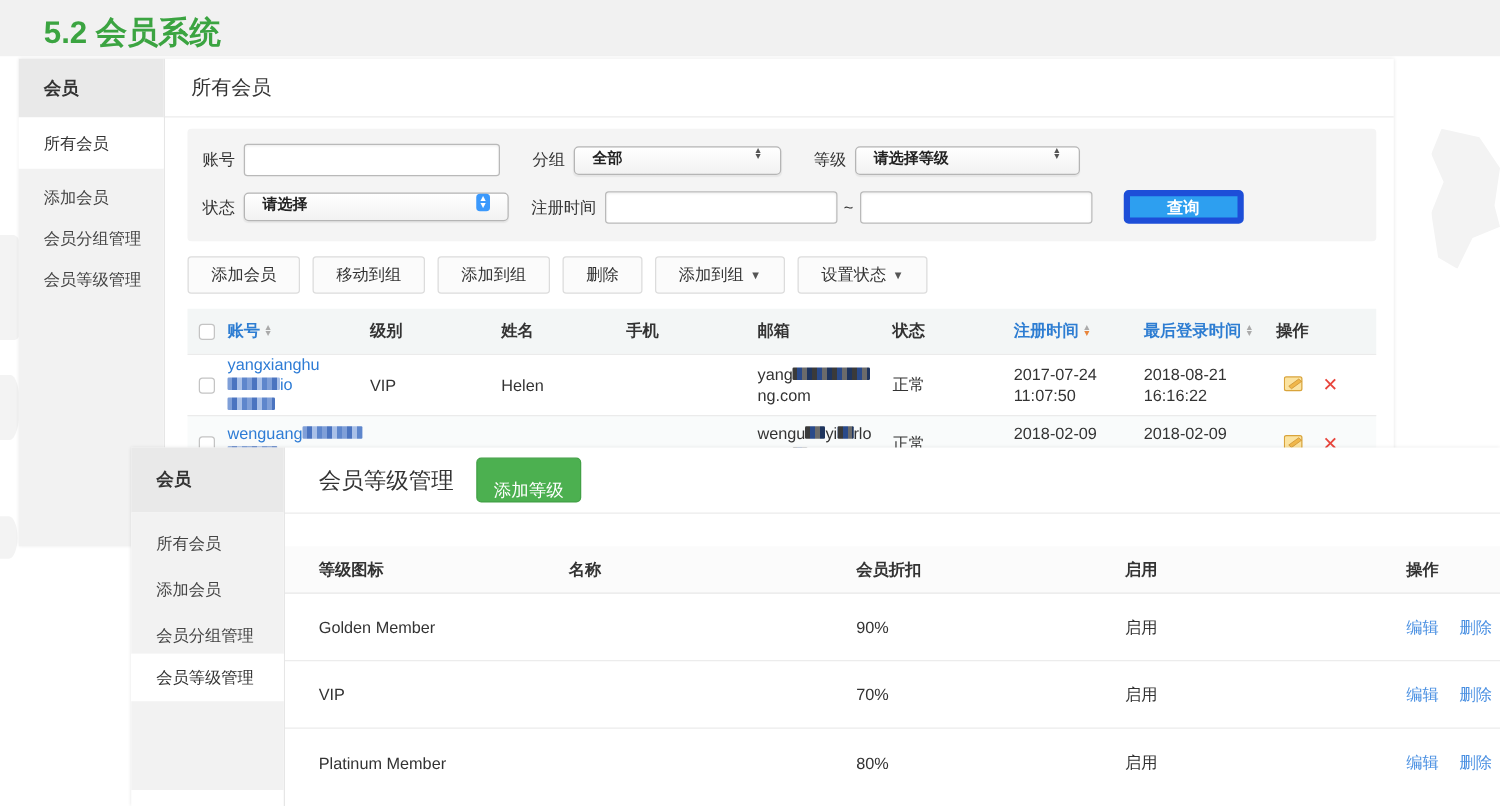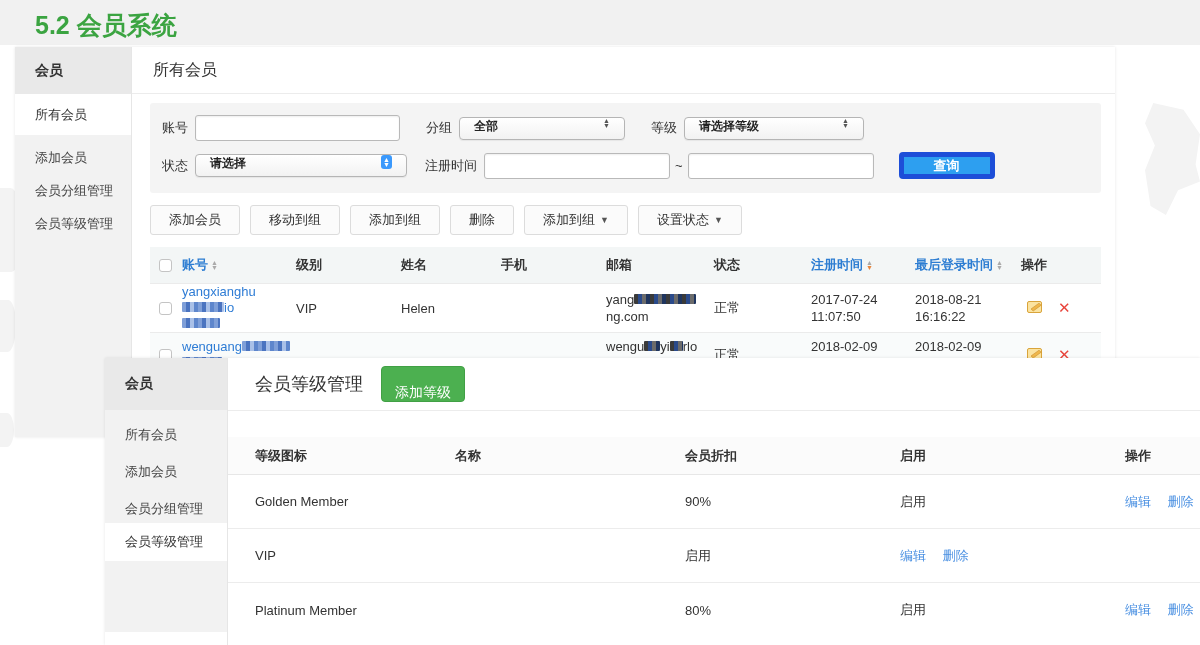--- a/index.html
+++ b/index.html
@@ -313,20 +313,21 @@
         <div>启用</div>
         <div>
           <span class="lnk">编辑</span>
           <span class="lnk">删除</span>
         </div>
       </div>
 
       <div class="t2-grid t2-row">
         <div>VIP</div>
         <div></div>
+        <div>70%</div>
         <div>启用</div>
         <div>
           <span class="lnk">编辑</span>
           <span class="lnk">删除</span>
         </div>
       </div>
 
       <div class="t2-grid t2-row" style="border-bottom:none">
         <div>Platinum Member</div>
         <div></div>

